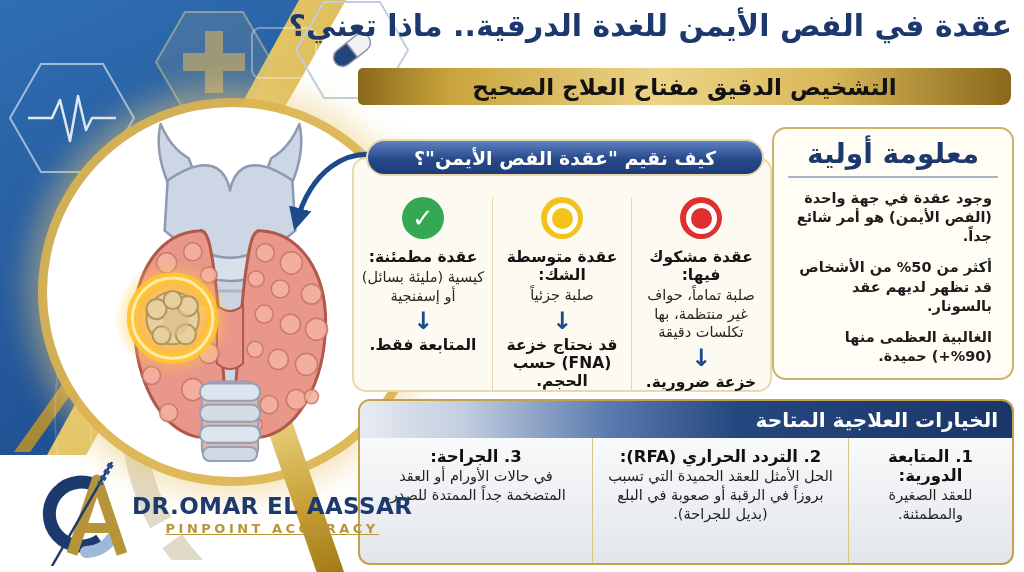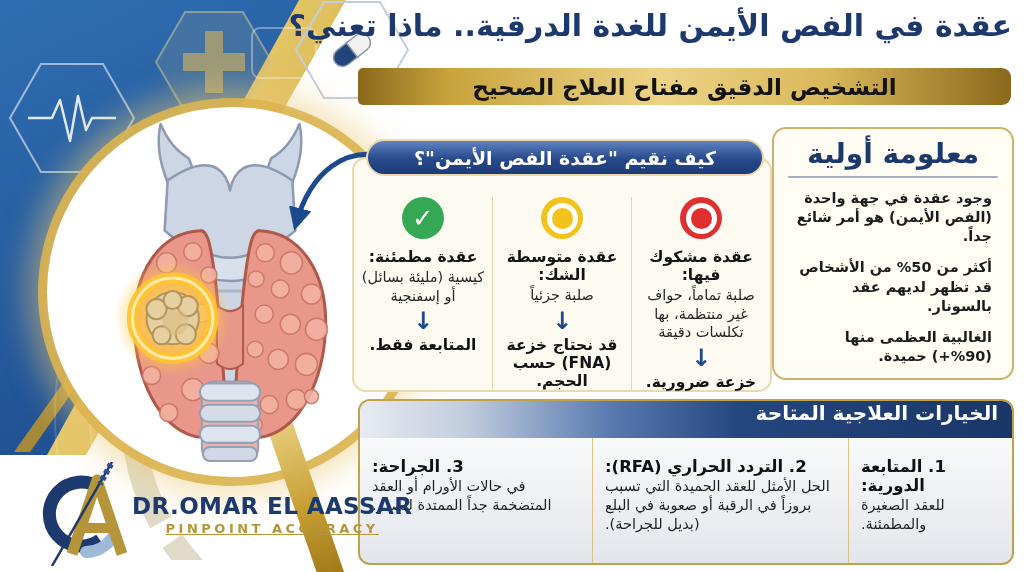--- a/index.html
+++ b/index.html
@@ -61,25 +61,25 @@
   .info-box{left:772px;top:127px;width:242px;height:253px;z-index:4;box-sizing:border-box;
     background:#fffdf4;border:2px solid #cfb269;border-radius:14px;padding:8px 12px;direction:rtl;}
   .info-title{text-align:center;color:#1c386d;font-size:28px;font-weight:bold;}
   .info-divider{height:2px;background:#a6b0c3;margin:6px 2px 11px;border-radius:1px;}
   .info-p{font-size:14.5px;font-weight:600;color:#1c1c1c;text-align:right;line-height:1.32;margin:0 8px 12px;}
 
   
   .treat-box{left:358px;top:399px;width:656px;height:166px;z-index:4;box-sizing:border-box;
     border:2px solid #c0a24b;border-radius:12px;overflow:hidden;
     background:linear-gradient(180deg,#ffffff 0%,#eef0f3 60%,#e2e6ec 100%);}
-  .treat-header{height:37px;direction:rtl;display:flex;align-items:flex-start;padding:0 14px;box-sizing:border-box;
+  .treat-header{height:37px;direction:rtl;display:flex;align-items:center;padding:0 14px;box-sizing:border-box;
     background:linear-gradient(90deg,#e8ebf1 0%,#c2cdde 16%,#5b7bb0 38%,#24477f 58%,#1a3668 100%);
     color:#fff;font-weight:bold;font-size:20px;}
   .treat-body{display:flex;direction:rtl;height:calc(100% - 37px);}
-  .treat-col{padding:19px 12px;text-align:left;direction:rtl;box-sizing:border-box;}
+  .treat-col{padding:9px 12px;text-align:center;direction:rtl;box-sizing:border-box;}
   .treat-col:not(:last-child){border-left:1.5px solid #d9c486;}
   .treat-col.c1{width:164px;}
   .treat-col.c2{width:256px;}
   .treat-col.c3{flex:1;}
   .treat-title{font-size:16.5px;font-weight:bold;color:#101010;}
   .treat-text{font-size:14.5px;font-weight:500;color:#1f1f1f;line-height:1.3;margin-top:1px;}
 
   
   .logo{left:24px;top:462px;z-index:4;display:flex;align-items:center;gap:4px;}
   .logo-text{display:flex;flex-direction:column;align-items:center;}

